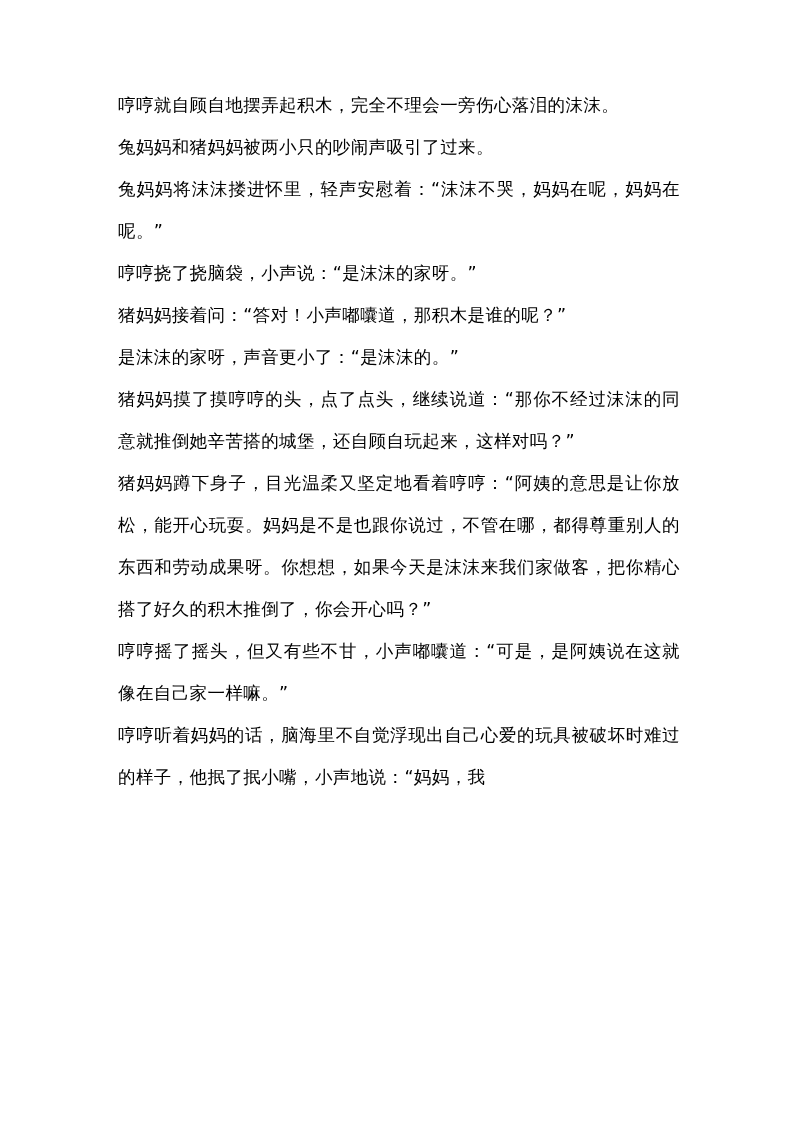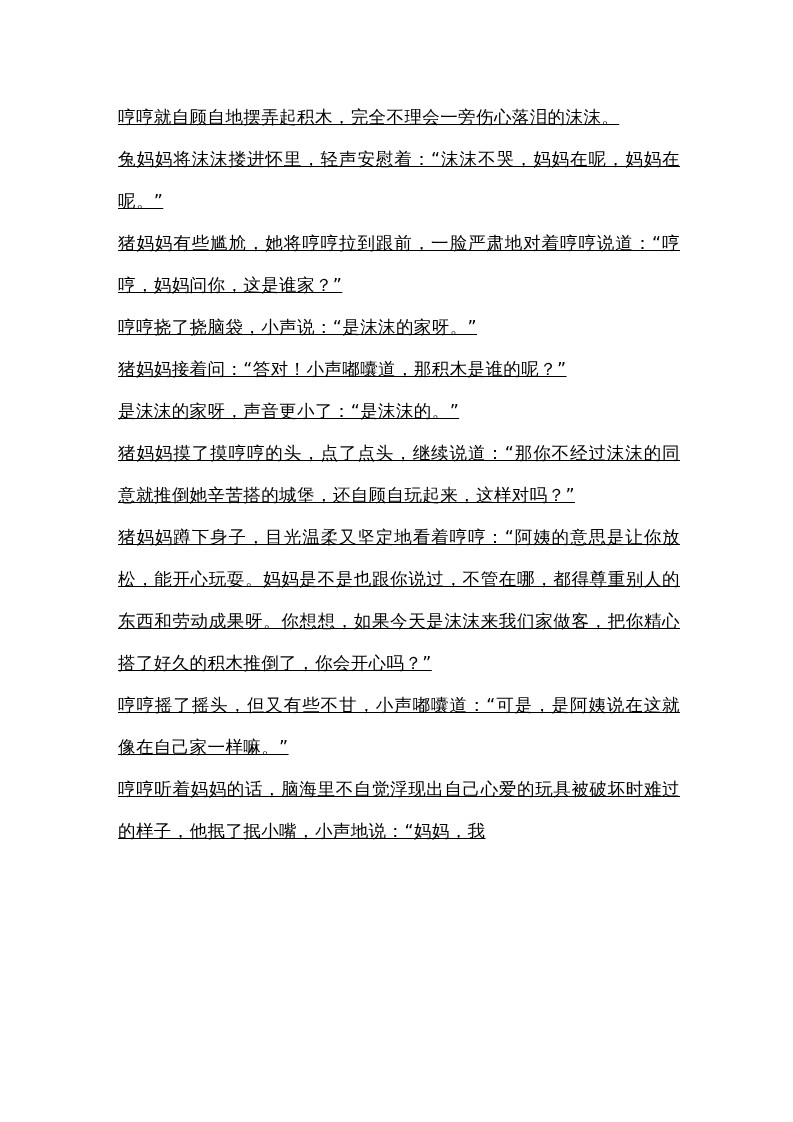--- a/index.html
+++ b/index.html
@@ -14,44 +14,43 @@
     position: relative;
     width: 793px;
     height: 1122px;
     background: #ffffff;
     overflow: hidden;
     box-sizing: border-box;
   }
   .doc-body {
     position: absolute;
     left: 118px;
-    top: 96px;
+    top: 84px;
     width: 562px;
-    text-decoration: underline;
   }
   .para {
     font-family: "DejaVu Sans", sans-serif;
     font-size: 17.5px;
     line-height: 42px;
     color: #000000;
     text-align: justify;
     text-justify: inter-ideograph;
     margin: 0;
     letter-spacing: 0.4px;
     word-break: break-all;
   }
 </style>
 </head>
 <body>
 
 <div class="page">
   <div class="doc-body">
     <p class="para">哼哼就自顾自地摆弄起积木，完全不理会一旁伤心落泪的沫沫。</p>
+    <p class="para">兔妈妈和猪妈妈被两小只的吵闹声吸引了过来。</p>
     <p class="para">兔妈妈将沫沫搂进怀里，轻声安慰着：“沫沫不哭，妈妈在呢，妈妈在呢。”</p>
-    <p class="para">猪妈妈有些尴尬，她将哼哼拉到跟前，一脸严肃地对着哼哼说道：“哼哼，妈妈问你，这是谁家？”</p>
     <p class="para">哼哼挠了挠脑袋，小声说：“是沫沫的家呀。”</p>
     <p class="para">猪妈妈接着问：“答对！小声嘟囔道，那积木是谁的呢？”</p>
     <p class="para">是沫沫的家呀，声音更小了：“是沫沫的。”</p>
     <p class="para">猪妈妈摸了摸哼哼的头，点了点头，继续说道：“那你不经过沫沫的同意就推倒她辛苦搭的城堡，还自顾自玩起来，这样对吗？”</p>
     <p class="para">猪妈妈蹲下身子，目光温柔又坚定地看着哼哼：“阿姨的意思是让你放松，能开心玩耍。妈妈是不是也跟你说过，不管在哪，都得尊重别人的东西和劳动成果呀。你想想，如果今天是沫沫来我们家做客，把你精心搭了好久的积木推倒了，你会开心吗？”</p>
     <p class="para">哼哼摇了摇头，但又有些不甘，小声嘟囔道：“可是，是阿姨说在这就像在自己家一样嘛。”</p>
     <p class="para">哼哼听着妈妈的话，脑海里不自觉浮现出自己心爱的玩具被破坏时难过的样子，他抿了抿小嘴，小声地说：“妈妈，我</p>
   </div>
 </div>
 

